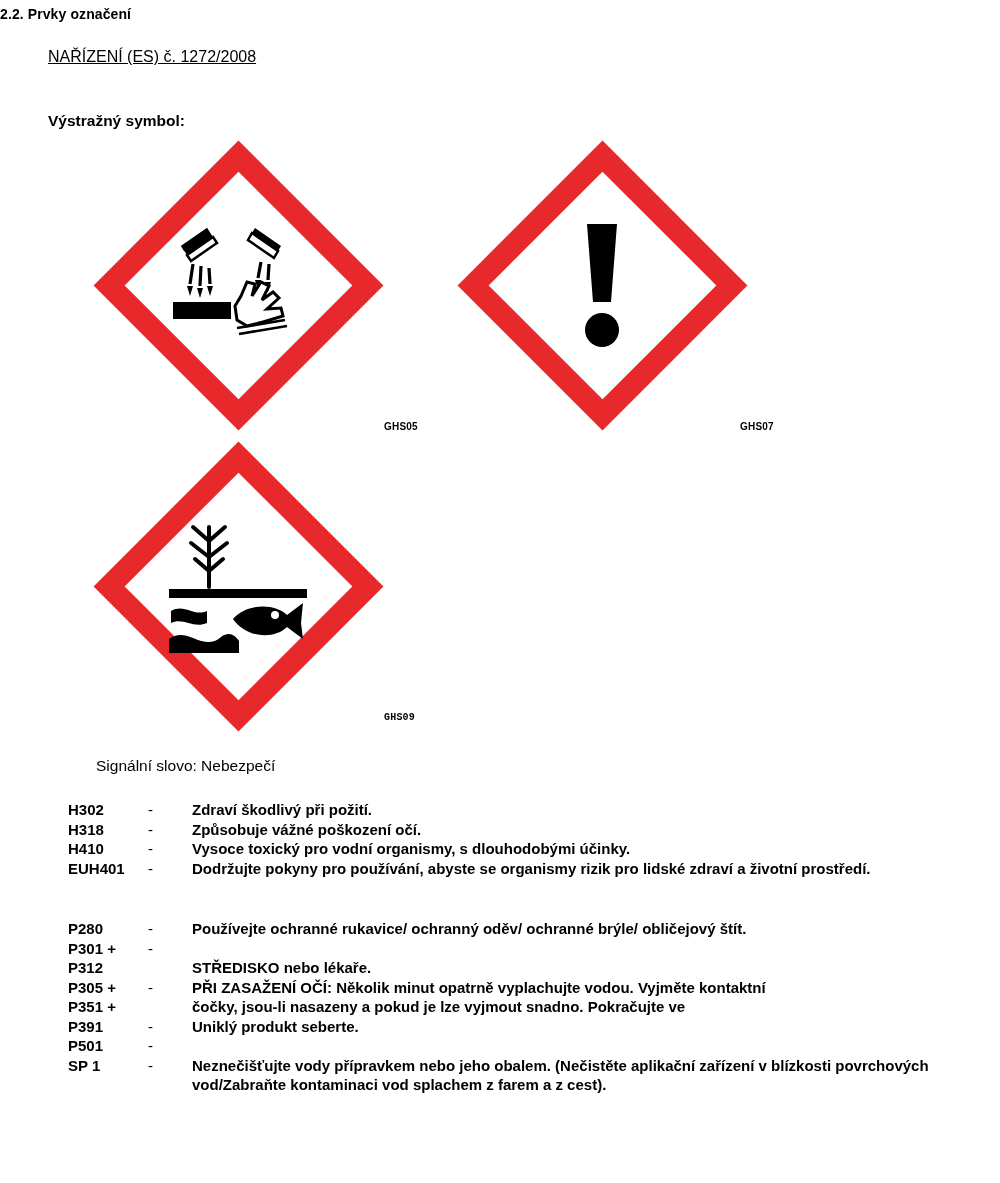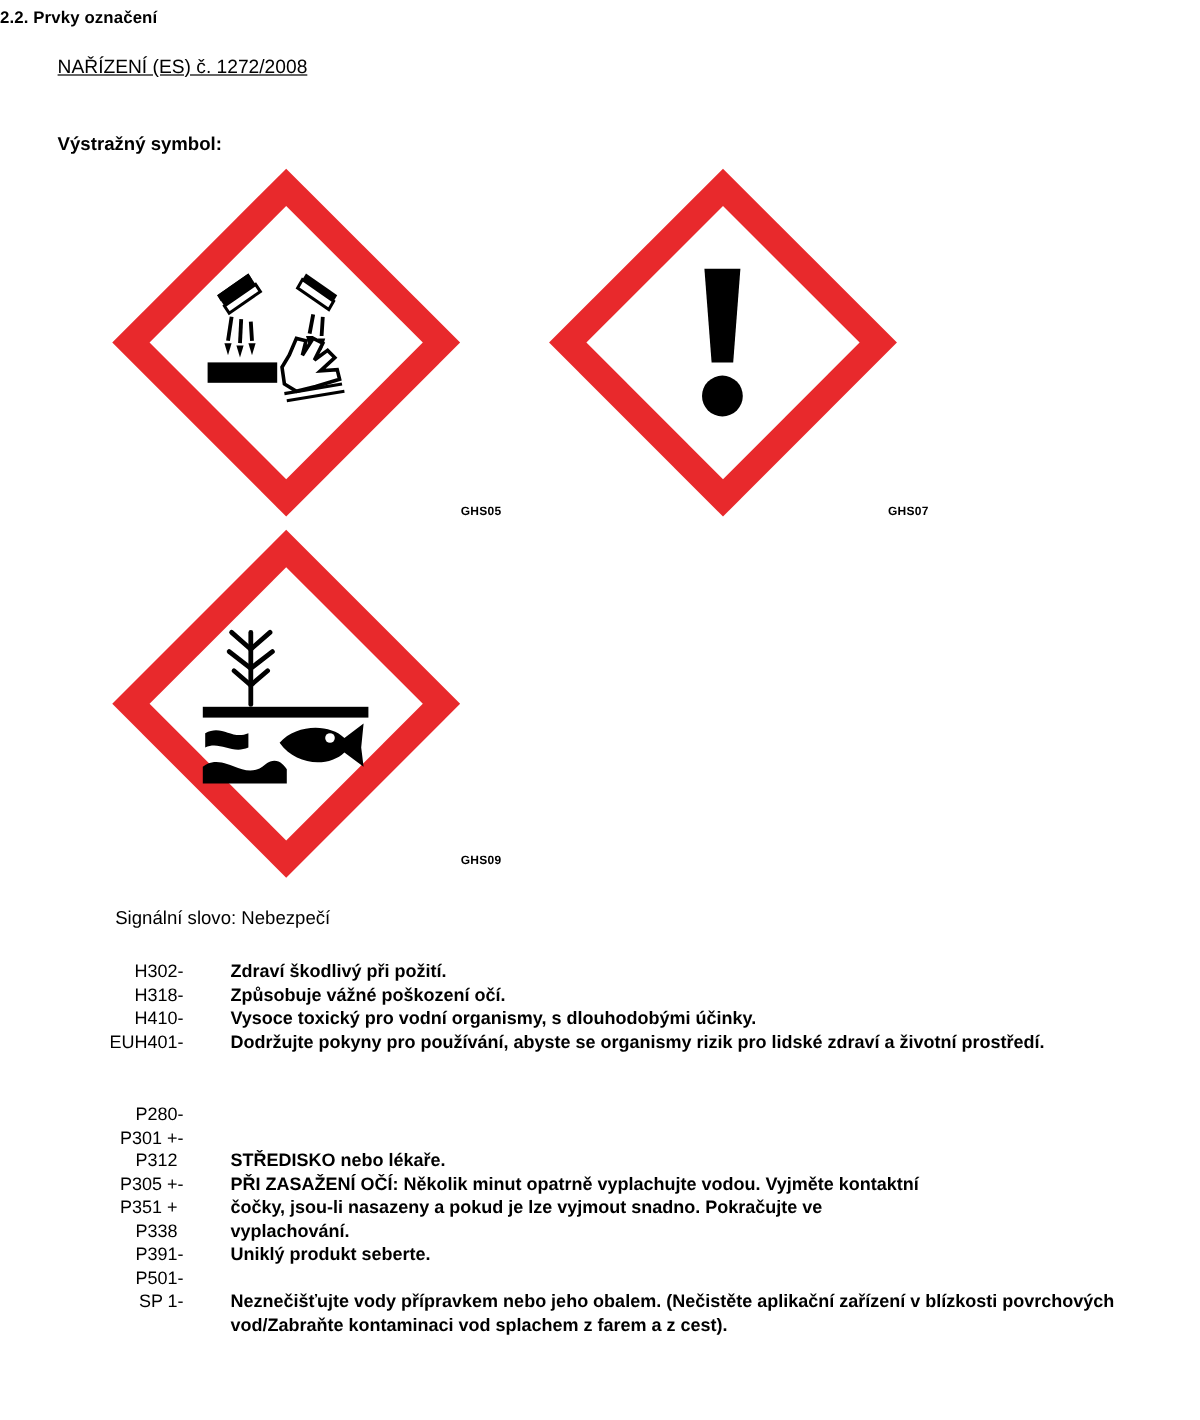--- a/index.html
+++ b/index.html
@@ -87,21 +87,21 @@
     font-weight: bold;
     letter-spacing: 0.2px;
   }
 
   #ghs05 { left: 93px; top: 140px; }
   #ghs07 { left: 457px; top: 140px; }
   #ghs09 { left: 93px; top: 441px; }
 
   #ghs05-cap { left: 384px; top: 421px; }
   #ghs07-cap { left: 740px; top: 421px; }
-  #ghs09-cap { left: 384px; top: 712px; }
+  #ghs09-cap { left: 384px; top: 712px; font-family: Liberation Mono, monospace; }
 
   
   .signal-word {
     position: absolute;
     left: 96px;
     top: 757px;
     font-size: 15.5px;
   }
 
   
@@ -115,24 +115,23 @@
   #p-table { top: 919px; }
 
   .phrase-row {
     display: flex;
     align-items: flex-start;
     margin-bottom: 0px;
   }
   .phrase-code {
     width: 100px;
     flex: 0 0 100px;
-    font-weight: normal;
+    font-weight: bold;
     padding-left: 20px;
     box-sizing: border-box;
-    text-align: right;
   }
   .phrase-dash {
     width: 44px;
     flex: 0 0 44px;
   }
   .phrase-text {
     flex: 1 1 auto;
     max-width: 760px;
     font-weight: bold;
   }
@@ -270,20 +269,21 @@
       <div class="phrase-code">EUH401</div>
       <div class="phrase-dash">-</div>
       <div class="phrase-text">Dodržujte pokyny pro používání, abyste se organismy rizik pro lidské zdraví a životní prostředí.</div>
     </div>
   </div>
 
   <div class="phrase-table" id="p-table">
     <div class="phrase-row">
       <div class="phrase-code">P280</div>
       <div class="phrase-dash">-</div>
+      <div class="phrase-text">Používejte ochranné rukavice/ ochranný oděv/ ochranné brýle/ obličejový štít.</div>
     </div>
     <div class="phrase-row">
       <div class="phrase-code">P301 +</div>
       <div class="phrase-dash">-</div>
     </div>
     <div class="phrase-row">
       <div class="phrase-code">P312</div>
       <div class="phrase-dash"></div>
       <div class="phrase-text">STŘEDISKO nebo lékaře.</div>
     </div>
@@ -291,25 +291,20 @@
       <div class="phrase-code">P305 +</div>
       <div class="phrase-dash">-</div>
       <div class="phrase-text">PŘI ZASAŽENÍ OČÍ: Několik minut opatrně vyplachujte vodou. Vyjměte kontaktní</div>
     </div>
     <div class="phrase-row">
       <div class="phrase-code">P351 +</div>
       <div class="phrase-dash"></div>
       <div class="phrase-text">čočky, jsou-li nasazeny a pokud je lze vyjmout snadno. Pokračujte ve</div>
     </div>
     <div class="phrase-row">
-      <div class="phrase-code">P338</div>
-      <div class="phrase-dash"></div>
-      <div class="phrase-text">vyplachování.</div>
-    </div>
-    <div class="phrase-row">
       <div class="phrase-code">P391</div>
       <div class="phrase-dash">-</div>
       <div class="phrase-text">Uniklý produkt seberte.</div>
     </div>
     <div class="phrase-row">
       <div class="phrase-code">P501</div>
       <div class="phrase-dash">-</div>
     </div>
     <div class="phrase-row">
       <div class="phrase-code">SP 1</div>

